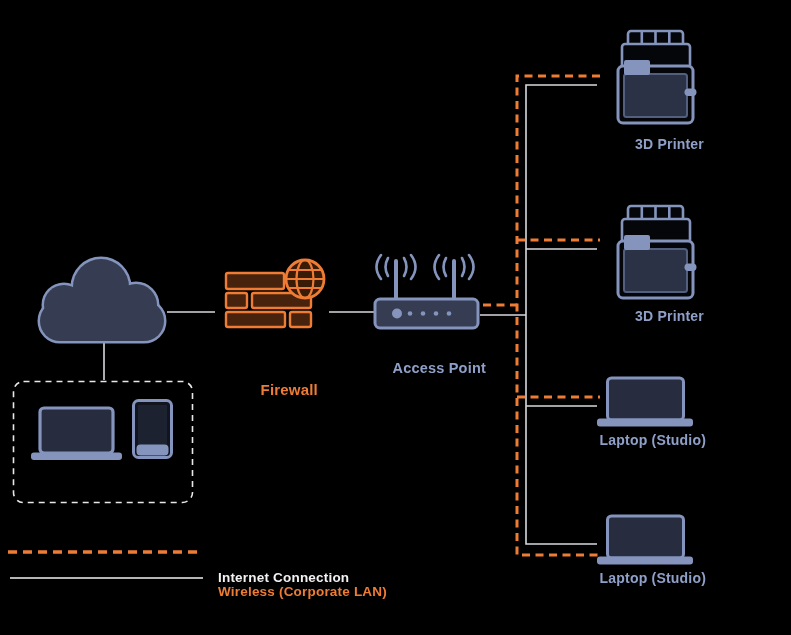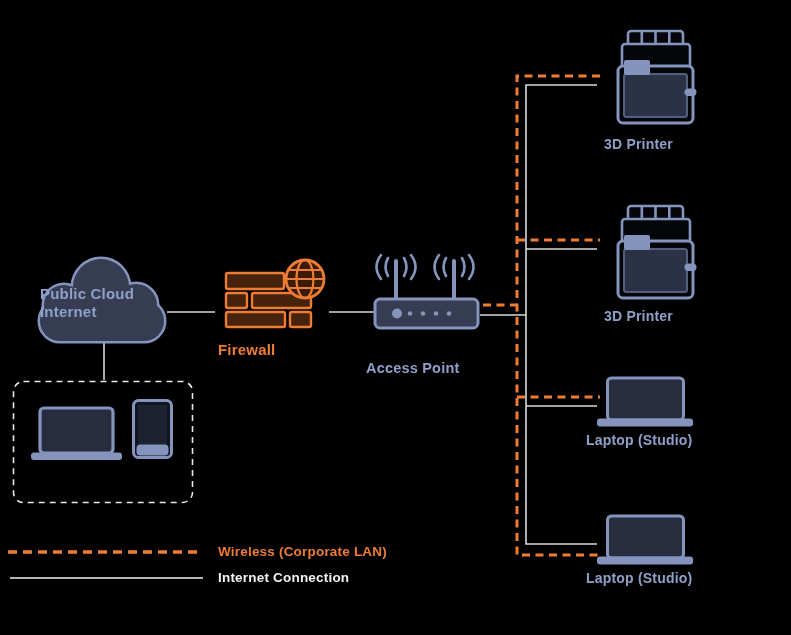--- a/index.html
+++ b/index.html
@@ -1,21 +1,21 @@
 <!DOCTYPE html>
 <html style="--bg: #000000; --orange: #ee7c35; --blue: #8494bd; --blue-fill: #363d52; --panel-fill: #2b3245; --panel-stroke: #525f7e; --label-blue: #8fa0c8; --line-gray: #d6d9de; --white: #f2f2f2; --brick-fill: #47230d; --globe-fill: #381c07;"><head>
 <meta charset="utf-8">
 <style>
   html,body{margin:0;padding:0;background:#000;}
   .stage{position:relative;width:791px;height:635px;background:var(--bg);overflow:hidden;
          font-family:"Liberation Sans","DejaVu Sans",sans-serif;}
   .layer{position:absolute;left:0;top:0;}
-  .lbl{position:absolute;text-align:left;font-weight:600;letter-spacing:.2px;}
+  .lbl{position:absolute;text-align:right;font-weight:600;letter-spacing:.2px;}
   .lbl-blue{color:var(--label-blue);}
-  .lbl-orange{color:var(--orange);}
+  .lbl-orange{color:var(--orange);margin-top:40px;}
   .cloud-lbl{left:40px;top:285px;width:124px;font-size:15px;line-height:18px;}
   .firewall-lbl{left:218px;top:341px;width:100px;font-size:15px;}
   .ap-lbl{left:366px;top:360px;width:120px;font-size:14.5px;}
   .printer1-lbl{left:604px;top:136px;width:100px;font-size:14px;}
   .printer2-lbl{left:604px;top:308px;width:100px;font-size:14px;}
   .laptop1-lbl{left:586px;top:432px;width:120px;font-size:14px;}
   .laptop2-lbl{left:586px;top:570px;width:120px;font-size:14px;}
   .handy-lbl{left:13px;top:464px;width:180px;font-size:15.5px;}
   .legend-wireless-lbl{left:218px;top:544px;width:220px;text-align:left;font-size:13.5px;}
   .legend-internet-lbl{left:218px;top:570px;width:220px;text-align:left;font-size:13.5px;color:var(--white);}
@@ -149,21 +149,20 @@
         <rect x="136.5" y="444.5" width="32" height="11" rx="4" class="f-blue"></rect>
       </g>
     </g>
 
     <g>
       <path class="legend-lan" d="M8 552 H203"></path>
       <path class="legend-net" d="M10 578 H203"></path>
     </g>
   </svg>
 
-  <div class="lbl lbl-blue cloud-lbl"><span>Public Cloud</span><br><span>Internet</span></div>
 
   <div class="lbl lbl-orange firewall-lbl">Firewall</div>
   <div class="lbl lbl-blue ap-lbl">Access Point</div>
   <div class="lbl lbl-blue printer1-lbl">3D Printer</div>
   <div class="lbl lbl-blue printer2-lbl">3D Printer</div>
   <div class="lbl lbl-blue laptop1-lbl">Laptop (Studio)</div>
   <div class="lbl lbl-blue laptop2-lbl">Laptop (Studio)</div>
 
   <div class="lbl lbl-orange legend-wireless-lbl">Wireless (Corporate LAN)</div>
   <div class="lbl legend-internet-lbl">Internet Connection</div>

